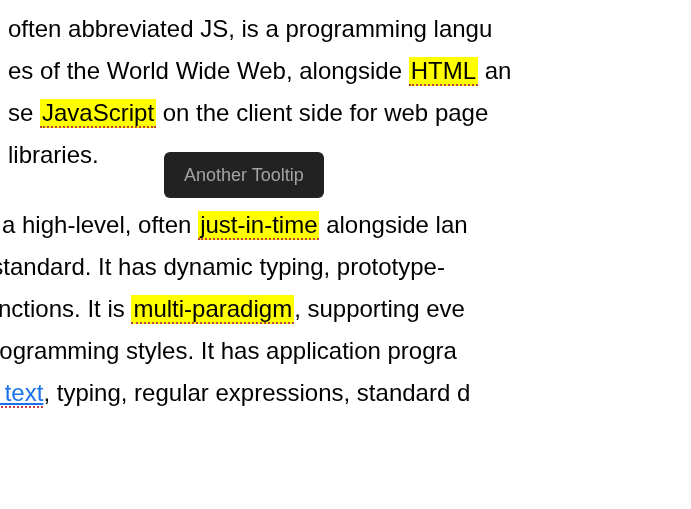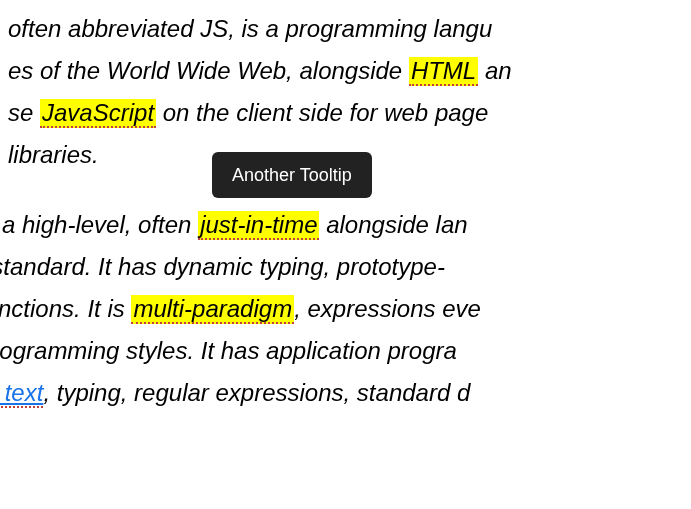--- a/index.html
+++ b/index.html
@@ -14,61 +14,60 @@
       width: 691px;
       height: 509px;
       position: relative;
     }
     p {
       margin-bottom: 28px;
       white-space: nowrap;
     }
     .para1 { margin-left: 8px; }
     .para2 { margin-left: -22px; }
-    .line { display: block; font-style: italic; }
+    .line { display: block; }
     .hl {
       background: #ffff00;
       border-bottom: 2px dotted #c04040;
       cursor: pointer;
       padding: 0 2px;
     }
     .link {
       color: #1a73e8;
       text-decoration: underline;
       border-bottom: 2px dotted #c04040;
       cursor: pointer;
     }
     .tooltip {
       position: absolute;
       left: 164px;
       top: 152px;
       background: #222222;
-      color: #ffffff;
+      color: #a3a3a3;
       border-radius: 6px;
       padding: 14px 20px;
       font-size: 18px;
       line-height: 1;
       white-space: nowrap;
       z-index: 10;
-      margin-left: 48px;
     }
   </style>
 </head>
 <body>
 
 <p class="para1">
   <span class="line"><span> often abbreviated JS, is a programming langu</span></span>
   <span class="line"><span>es of the World Wide Web, alongside </span><span class="hl">HTML</span><span> an</span></span>
   <span class="line"><span>se </span><span class="hl">JavaScript</span><span> on the client side for web page</span></span>
   <span class="line">libraries.</span>
 </p>
 
 <p class="para2">
   <span class="line"><span>is a high-level, often </span><span class="hl">just-in-time</span><span> alongside lan</span></span>
   <span class="line">t standard. It has dynamic typing, prototype-</span>
-  <span class="line"><span>functions. It is </span><span class="hl">multi-paradigm</span><span>, expressions eve</span></span>
+  <span class="line"><span>functions. It is </span><span class="hl">multi-paradigm</span><span>, supporting eve</span></span>
   <span class="line">programming styles. It has application progra</span>
   <span class="line"><span class="link">th text</span><span>, typing, regular expressions, standard d</span></span>
 </p>
 
 <div class="tooltip">
   <span>Another Tooltip</span>
 </div>
 
 </body></html>

